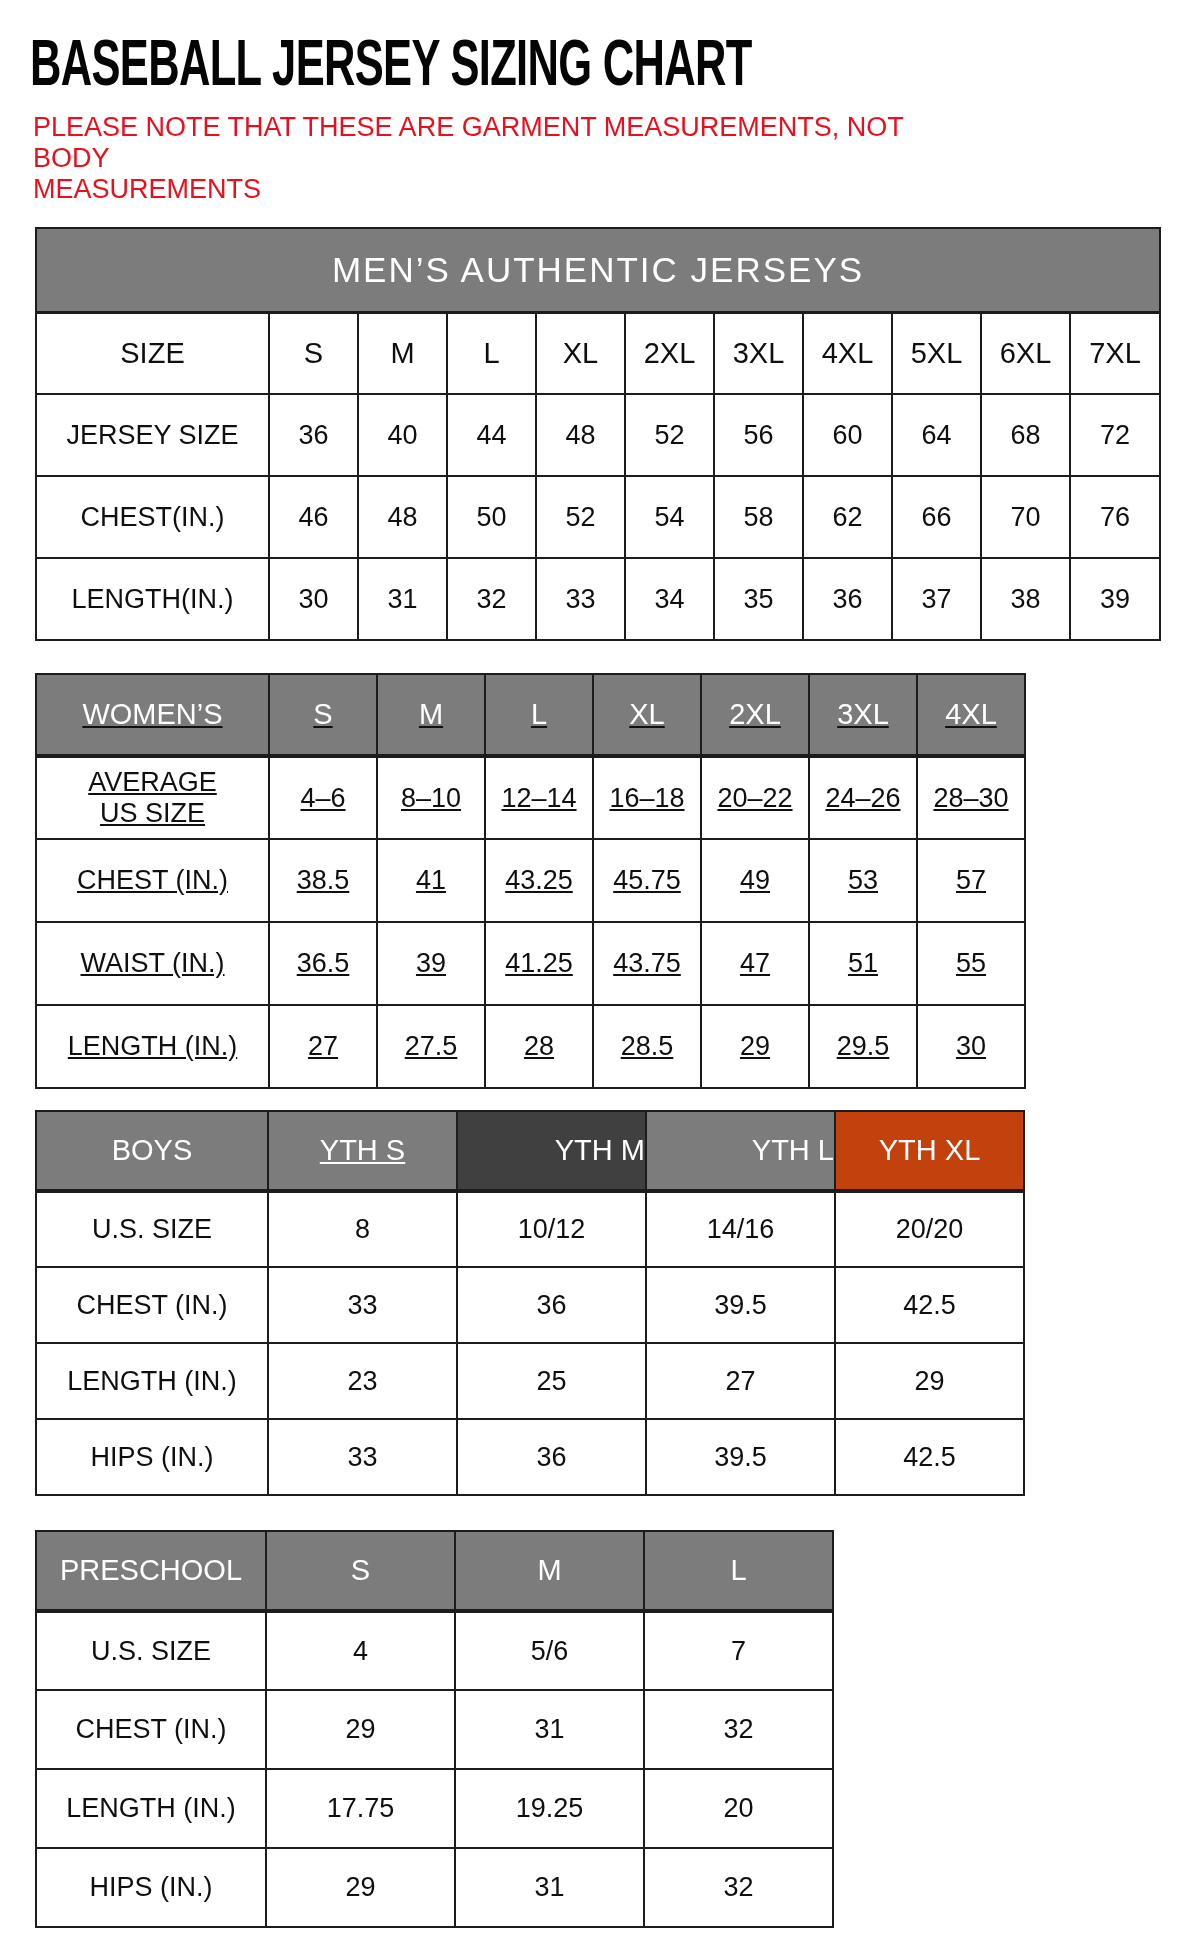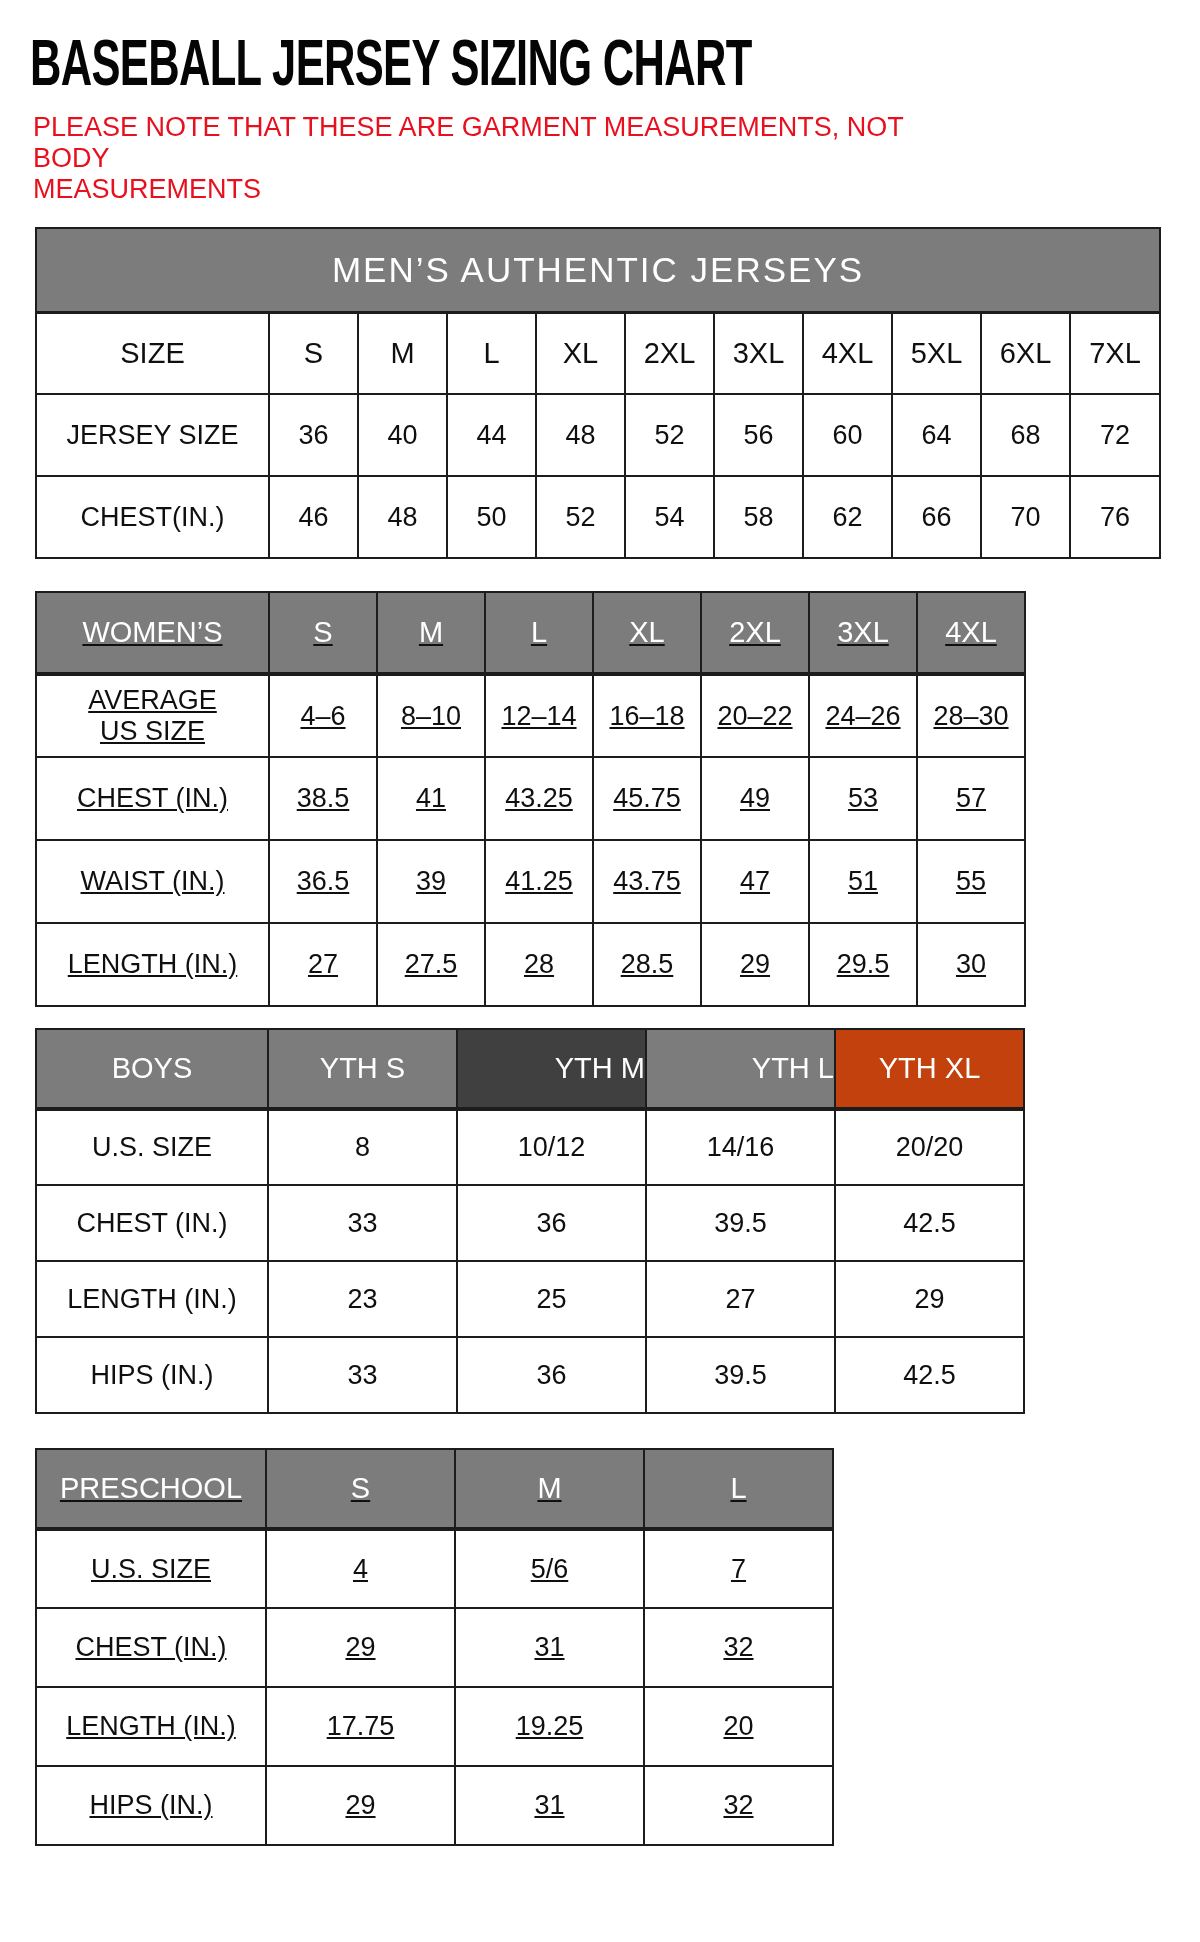--- a/index.html
+++ b/index.html
@@ -65,21 +65,21 @@
     font-size: 29px;
   }
   
   #men-table tr.banner-row   { height: 84px; }
   #men-table tr              { height: 82px; }
   #women-table tr.header-row { height: 82px; }
   #women-table tr            { height: 83px; }
   #boys-table tr.header-row  { height: 80px; }
   #boys-table tr             { height: 76px; }
   #preschool-table tr.header-row { height: 80px; }
-  #preschool-table tr        { height: 79px; text-decoration: underline; }
+  #preschool-table tr        { height: 79px; }
 
   #men-table       { margin-top: 22px; padding-left: 9px; }
   #women-table     { margin-top: 32px; text-decoration: underline; }
   #boys-table      { margin-top: 21px; }
   #preschool-table { margin-top: 34px; }
 </style>
 </head>
 <body>
 
 <h1 class="page-title"><span>BASEBALL JERSEY SIZING CHART</span></h1>
@@ -141,20 +141,33 @@
         <td>48</td>
         <td>50</td>
         <td>52</td>
         <td>54</td>
         <td>58</td>
         <td>62</td>
         <td>66</td>
         <td>70</td>
         <td>76</td>
       </tr>
+      <tr>
+        <th>LENGTH(IN.)</th>
+        <td>30</td>
+        <td>31</td>
+        <td>32</td>
+        <td>33</td>
+        <td>34</td>
+        <td>35</td>
+        <td>36</td>
+        <td>37</td>
+        <td>38</td>
+        <td>39</td>
+      </tr>
     </tbody>
 </table>
 
 <table class="sizing-table" id="women-table">
   <colgroup>
     <col style="width:233px">
     <col style="width:108px">
       <col style="width:108px">
       <col style="width:108px">
       <col style="width:108px">
@@ -223,21 +236,21 @@
   <colgroup>
     <col style="width:232px">
     <col style="width:189px">
       <col style="width:189px">
       <col style="width:189px">
       <col style="width:189px">
   </colgroup>
   <thead>
     <tr class="header-row gray">
         <th class="gray-cell" style="background: rgb(124, 124, 124); text-align: center;">BOYS</th>
-        <th class="gray-cell" style="background: rgb(124, 124, 124);">YTH S</th>
+        <th class="gray-cell" style="background: rgb(124, 124, 124); text-decoration: underline;">YTH S</th>
         <th class="gray-cell" style="background: #404040; text-align: right;">YTH M</th>
         <th class="gray-cell" style="background: rgb(124, 124, 124); text-align: right;">YTH L</th>
         <th class="gray-cell" style="background: #c2410c;">YTH XL</th>
       </tr>
   </thead>
   <tbody>
       <tr>
         <th>U.S. SIZE</th>
         <td>8</td>
         <td>10/12</td>

